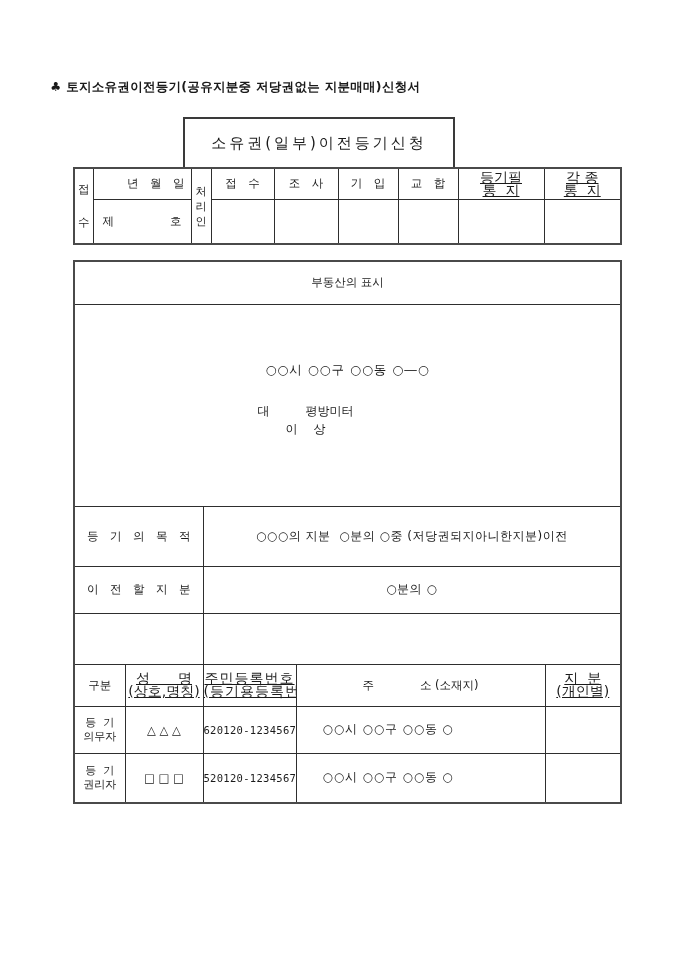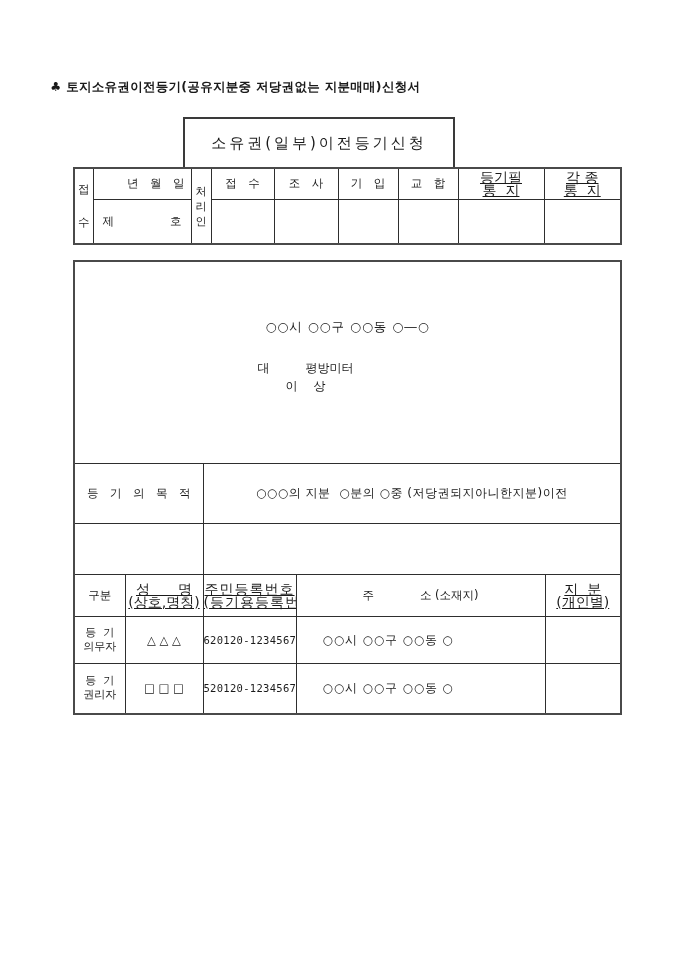--- a/index.html
+++ b/index.html
@@ -110,34 +110,41 @@
 
   <table class="t2">
     <colgroup>
       <col style="width:51px">
         <col style="width:78px">
         <col style="width:93px">
       <col style="width:249px">
         <col style="width:76px">
     </colgroup>
     <tbody>
+        <tr style="height:43px">
+      <td colspan="5">부동산의 표시</td>
+    </tr>
     <tr style="height:200px">
       <td colspan="5">
         <div class="prop-cell">
           <div class="prop-line1">○○시 ○○구 ○○동 ○―○</div>
           <div class="prop-shift">
             <div>대　　　평방미터</div>
             <div>이　&nbsp;상</div>
           </div>
         </div>
       </td>
     </tr>
     <tr style="height:60px">
       <td colspan="2" class="lblcell">등　기　의　목　적</td>
       <td colspan="3" class="valcell">○○○의 지분&nbsp;&nbsp;○분의 ○중 (저당권되지아니한지분)이전</td>
+    </tr>
+    <tr style="height:47px">
+      <td colspan="2" class="lblcell">이　전　할　지　분</td>
+      <td colspan="3" class="valcell">○분의 ○</td>
     </tr>
     <tr style="height:51px">
       <td colspan="2"></td>
       <td colspan="3"></td>
     </tr>
     <tr style="height:42px">
       <td>구분</td>
       <td class="small2">
         <span>성　　명</span><br>
         <span>(상호,명칭)</span>

